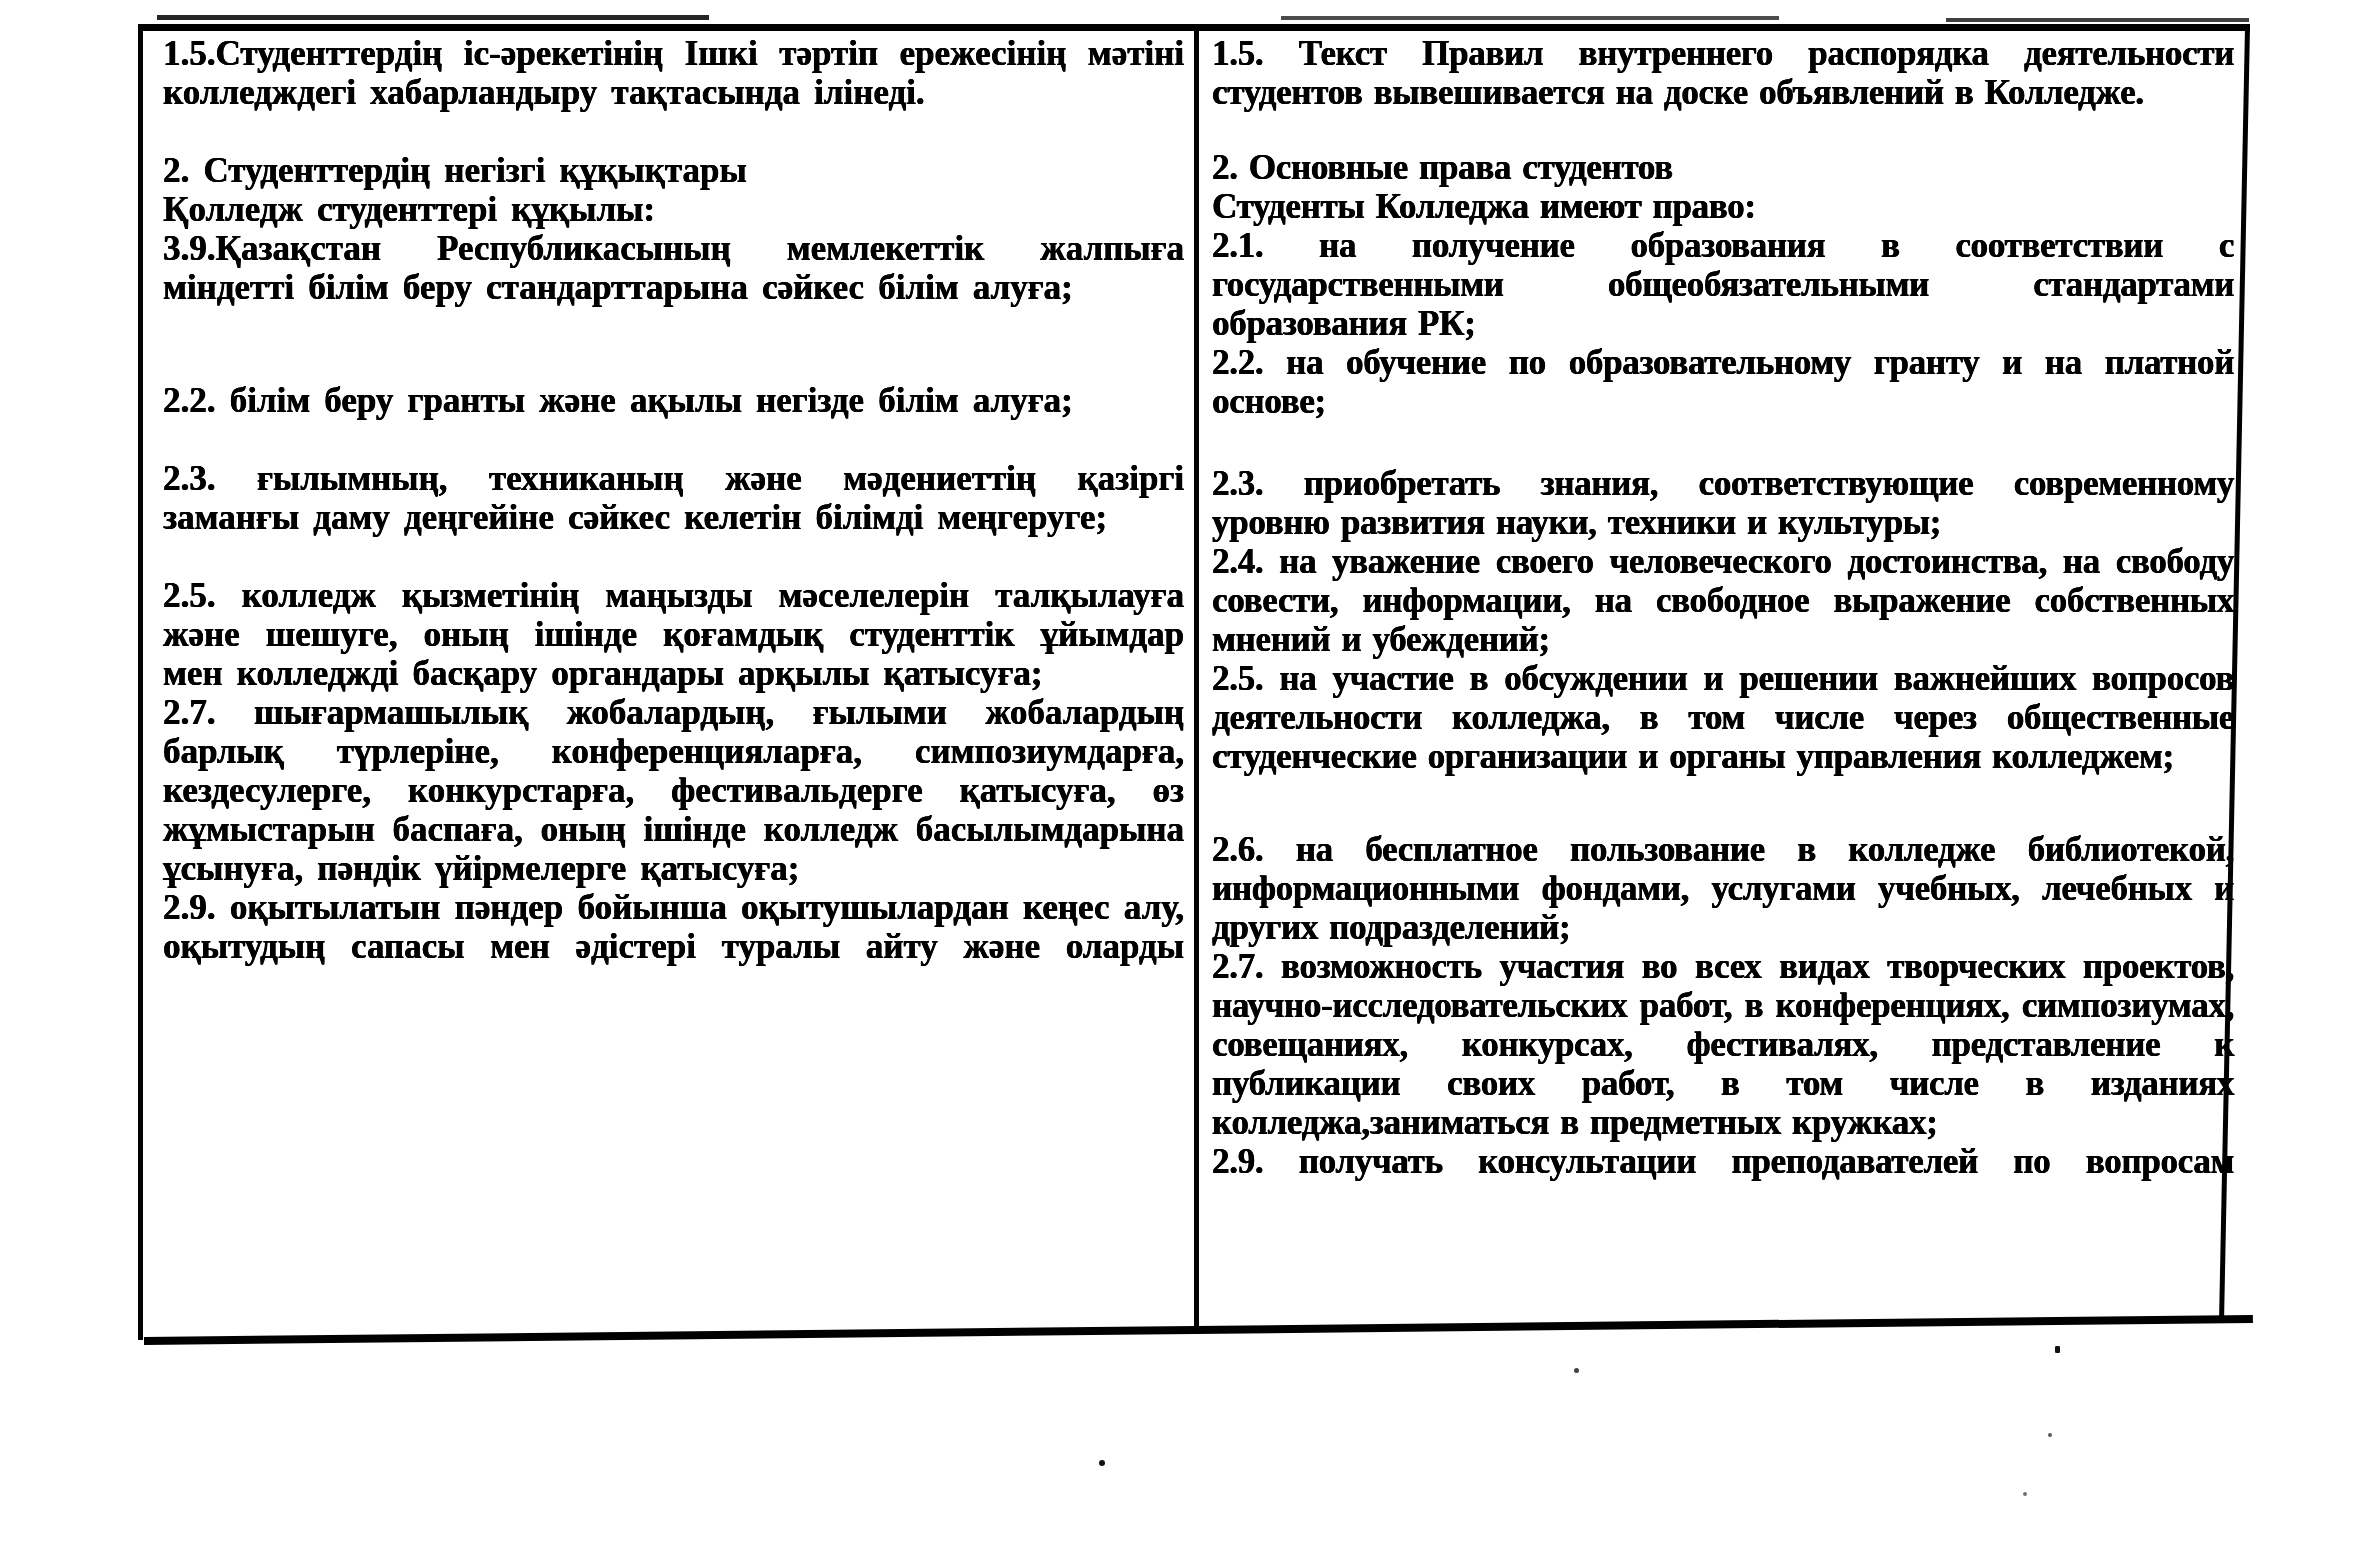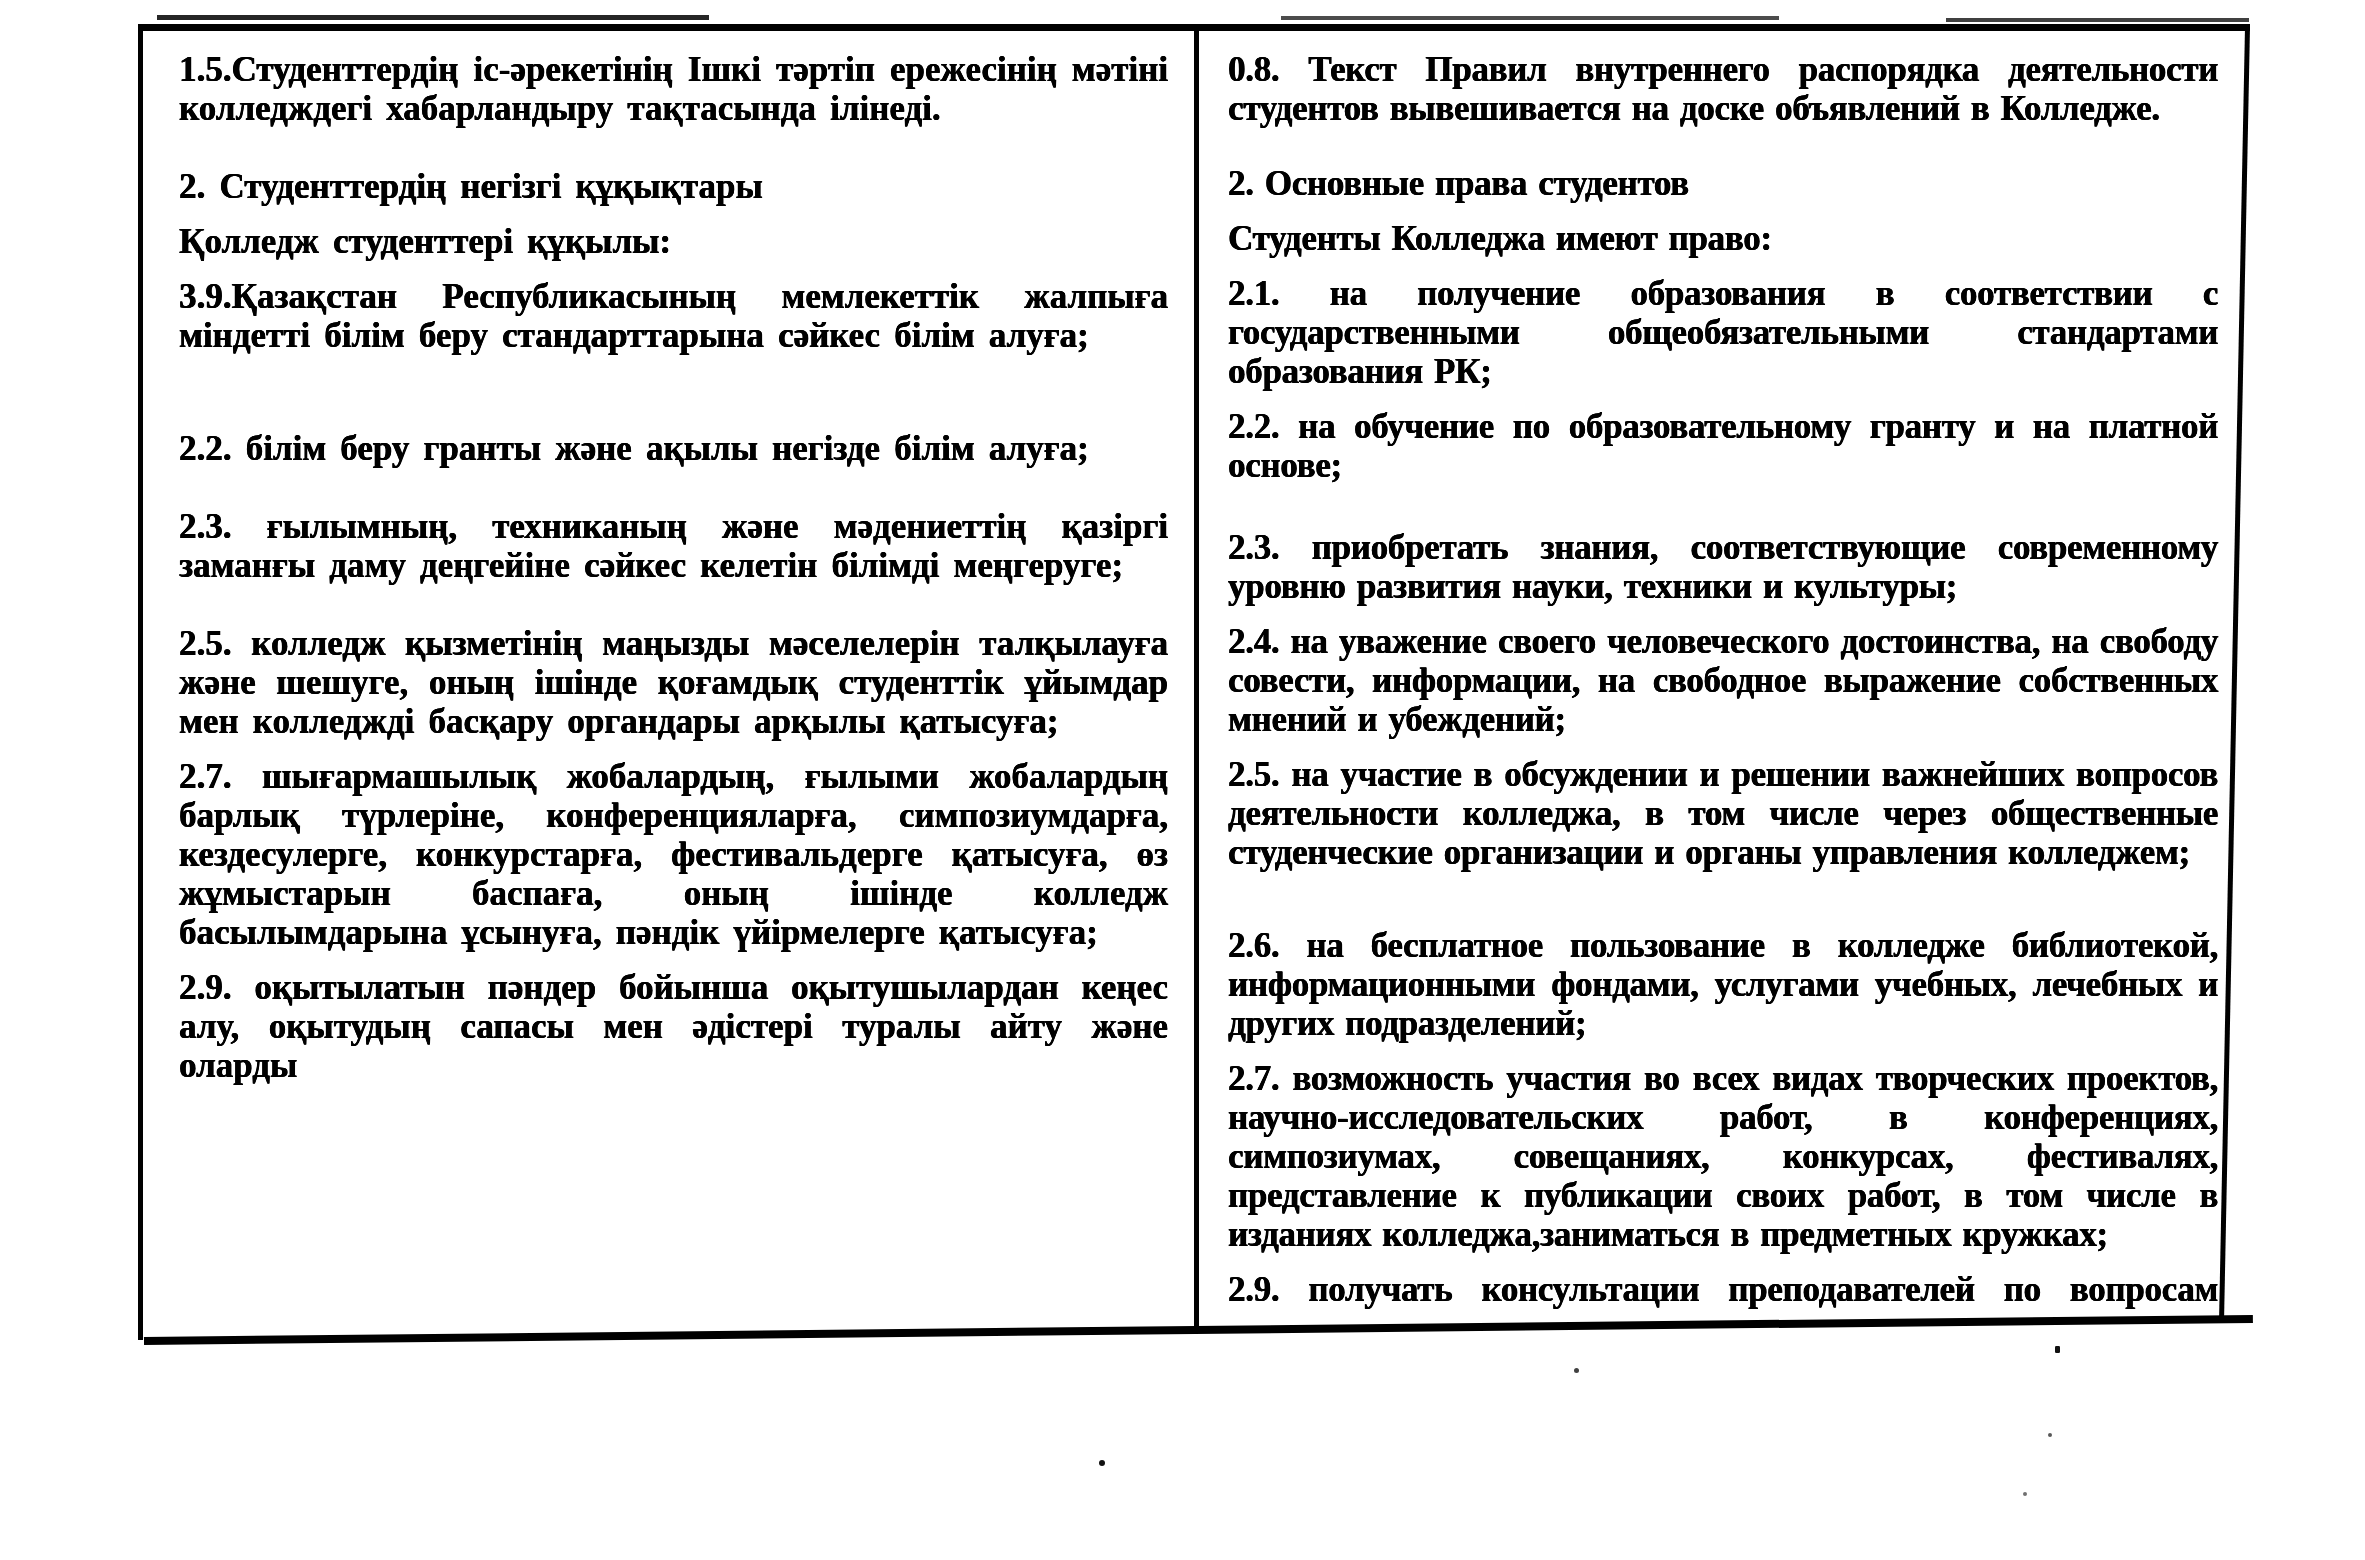--- a/index.html
+++ b/index.html
@@ -32,21 +32,21 @@
   
   .col {
     position: absolute;
     top: 34px;
     font-weight: bold;
     font-size: 35px;
     line-height: 39px;
     text-align: justify;
     text-shadow: 0.4px 0 0 #000, -0.2px 0 0 #000;
   }
-  .col p { margin: 16px; padding: 0; }
+  .col p { margin: 0; padding: 0; }
   .col-kk { left: 163px;  width: 1021px; word-spacing: 5.4px; }
   .col-ru { left: 1212px; width: 1022px; word-spacing: 2.7px; letter-spacing: -0.3px; }
   
   .m-k1  { margin-top: 39px !important; }
   .m-k4  { margin-top: 74px !important; }
   .m-k5  { margin-top: 39px !important; }
   .m-k7  { margin-top: 39px !important; }
   .m-k8  { margin-top: 39px !important; }
   .m-r1  { margin-top: 36px !important; }
   .m-r5  { margin-top: 43px !important; }
@@ -85,21 +85,21 @@
     <p>Қолледж студенттері құқылы:</p>
     <p>3.9.Қазақстан Республикасының мемлекеттік жалпыға міндетті білім беру стандарттарына сәйкес білім алуға;</p>
     <p class="m-k4">2.2.  білім беру гранты және ақылы негізде  білім алуға;</p>
     <p class="m-k5">2.3. ғылымның, техниканың және мәдениеттің қазіргі заманғы даму деңгейіне сәйкес келетін білімді меңгеруге;</p>
     <p class="m-k7">2.5. колледж қызметінің маңызды мәселелерін талқылауға және шешуге, оның ішінде қоғамдық студенттік ұйымдар мен колледжді басқару органдары арқылы қатысуға;</p>
     <p>2.7. шығармашылық жобалардың, ғылыми жобалардың барлық түрлеріне, конференцияларға, симпозиумдарға, кездесулерге, конкурстарға, фестивальдерге қатысуға, өз жұмыстарын баспаға, оның ішінде колледж басылымдарына ұсынуға, пәндік үйірмелерге қатысуға;</p>
     <p class="cont">2.9. оқытылатын пәндер бойынша оқытушылардан кеңес алу, оқытудың сапасы мен әдістері туралы айту және оларды</p>
   </div>
 
   <div class="col col-ru">
-    <p>0.8. Текст Правил внутреннего распорядка деятельности студентов вывешивается на доске объявлений в Колледже.</p>
+    <p>1.5. Текст Правил внутреннего распорядка деятельности студентов вывешивается на доске объявлений в Колледже.</p>
     <p class="m-r1">2. Основные права студентов</p>
     <p>Студенты Колледжа имеют право:</p>
     <p>2.1. на получение образования в соответствии с государственными общеобязательными стандартами образования РК;</p>
     <p>2.2. на обучение по образовательному гранту  и на платной основе;</p>
     <p class="m-r5">2.3. приобретать знания, соответствующие современному уровню развития науки, техники и культуры;</p>
     <p>2.4. на уважение своего человеческого достоинства, на свободу совести, информации, на свободное выражение собственных мнений и убеждений;</p>
     <p>2.5. на участие в обсуждении и решении важнейших вопросов деятельности колледжа, в том числе через общественные студенческие организации и органы управления колледжем;</p>
     <p class="m-r8">2.6. на бесплатное пользование в колледже библиотекой, информационными фондами, услугами учебных, лечебных и других подразделений;</p>
     <p>2.7. возможность участия во всех видах творческих проектов, научно-исследовательских работ, в конференциях, симпозиумах, совещаниях, конкурсах, фестивалях, представление к публикации своих работ, в том числе в изданиях колледжа,заниматься в предметных кружках;</p>
     <p class="cont">2.9. получать консультации преподавателей по вопросам</p>

